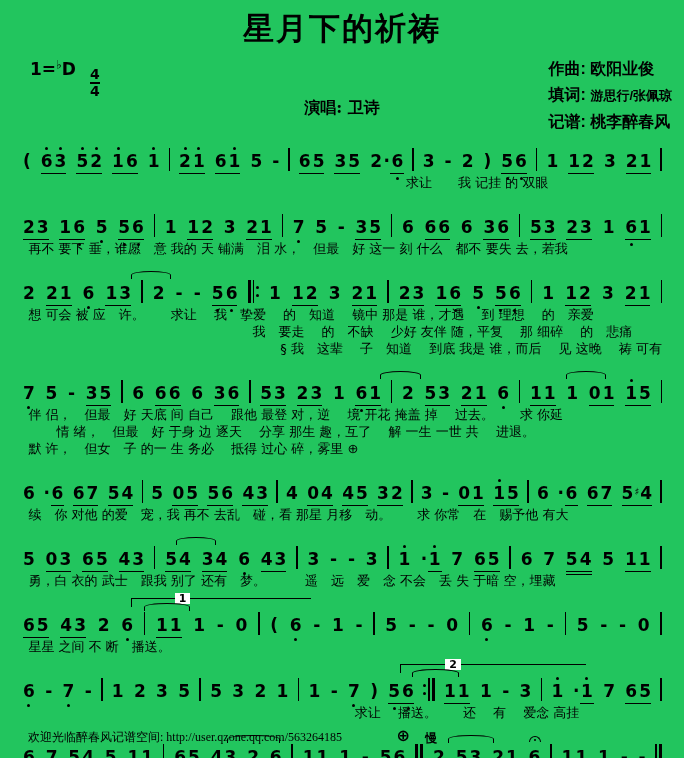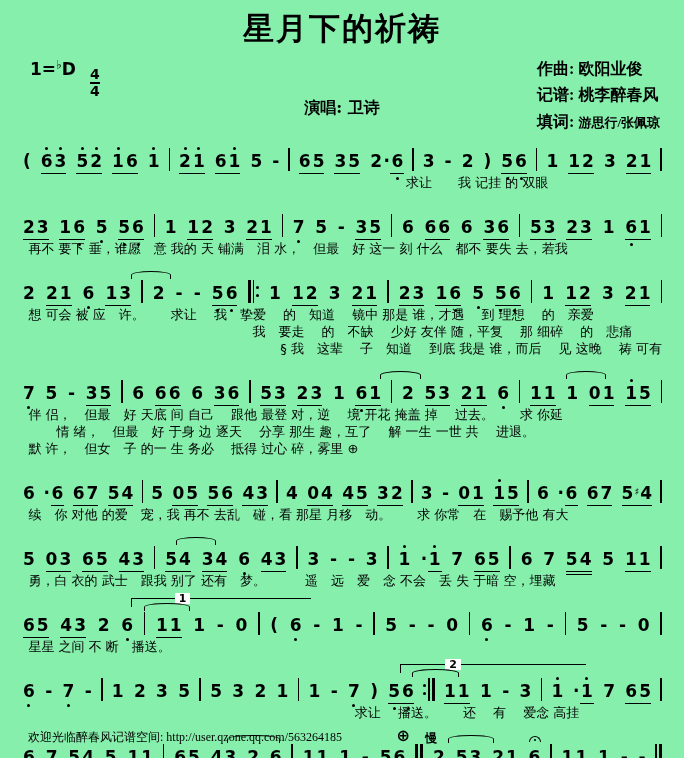--- a/index.html
+++ b/index.html
@@ -1,29 +1,29 @@
 <!DOCTYPE html>
 <html><head>
 <meta charset="utf-8">
 <style>
   html,body{margin:0;padding:0;background:#fff;}
-  .page{position:relative;width:684px;height:758px;background:#86efac;color:#000;
+  .page{position:relative;width:684px;height:758px;background:#22c55e;color:#000;
         font-family:"DejaVu Sans",sans-serif;overflow:hidden;}
   h1{text-align:center;font-size:31px;margin:8px 0 0;letter-spacing:2px;
      font-family:"DejaVu Serif",serif;font-weight:bold;}
   .hdr{position:relative;height:84px;}
   .keymeter{position:absolute;left:30px;top:8px;font-size:17px;font-weight:bold;}
   .flat{font-size:12px;vertical-align:6px;}
   .frac{display:inline-flex;flex-direction:column;text-align:center;font-size:14px;
         line-height:1.05;margin-left:14px;vertical-align:-4px;font-weight:bold;}
   .den{border-top:2px solid #000;}
   .perform{position:absolute;left:0;right:0;top:12px;text-align:center;font-size:16px;
            font-family:"DejaVu Serif",serif;font-weight:bold;margin-top:36px;}
-  .credits{position:absolute;right:24px;top:6px;font-size:16px;line-height:1.65;
-           font-family:Liberation Serif, serif;font-weight:bold;}
+  .credits{position:absolute;right:12px;top:6px;font-size:16px;line-height:1.65;
+           font-family:Liberation Sans, sans-serif;font-weight:bold;}
   .small{font-size:13px;}
   .score{padding:0 22px;}
   .system{margin-bottom:9px;}
   .notes{position:relative;display:flex;justify-content:space-between;align-items:flex-end;
          height:37px;font-size:17px;font-weight:bold;padding:0 0 3px;}
   .grp{position:relative;display:inline-flex;align-items:flex-end;}
   .ch{display:inline-block;position:relative;padding:0 1px;line-height:19px;}
   .ch.sharp{font-size:10px;line-height:10px;transform:translateY(-6px);padding:0;}
   .ch.dotc{padding:0 0.5px;}
   .dothi,.dotlo{position:absolute;left:50%;margin-left:-1.5px;width:3px;height:3px;
@@ -61,22 +61,22 @@
 <div class="page">
   <h1>星月下的祈祷</h1>
   <div class="hdr">
     <div class="keymeter"><span>1=</span><span class="flat">♭</span><span>D</span><span class="frac">
           <span>4</span>
           <span class="den">4</span>
         </span></div>
     <div class="perform">演唱: 卫诗</div>
     <div class="credits">
       <div>作曲: 欧阳业俊</div>
+      <div><span>填词: </span><span class="small">游思行/张佩琼</span></div>
       <div>记谱: 桃李醉春风</div>
-      <div><span>填词: </span><span class="small">游思行/张佩琼</span></div>
     </div>
   </div>
   <div id="score" class="score">
       <div class="system">
         <div class="notes">
           <span class="grp">
             <span class="ch">(</span>
           </span>
           <span class="grp u1">
             <span class="ch">6<span class="dothi"></span></span>

